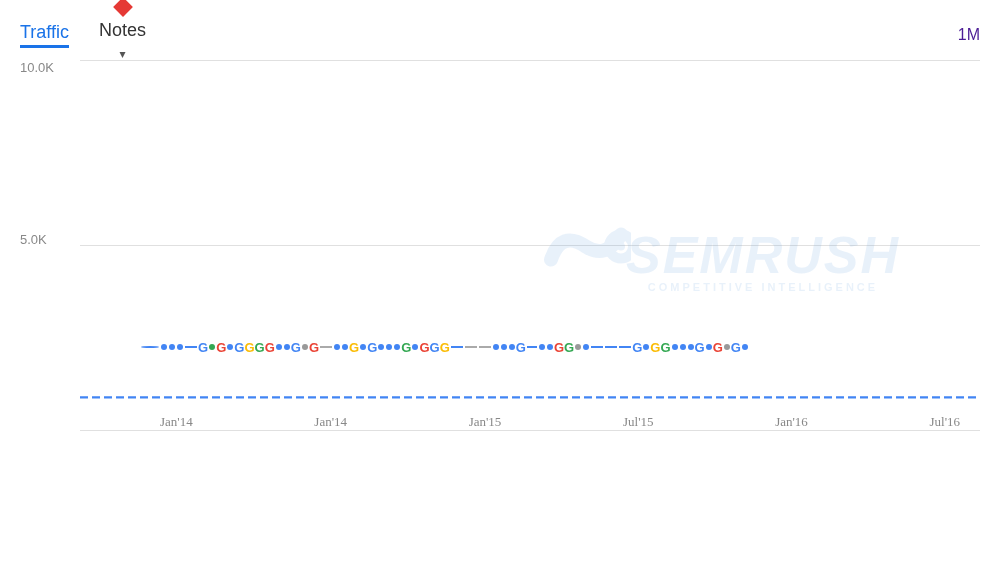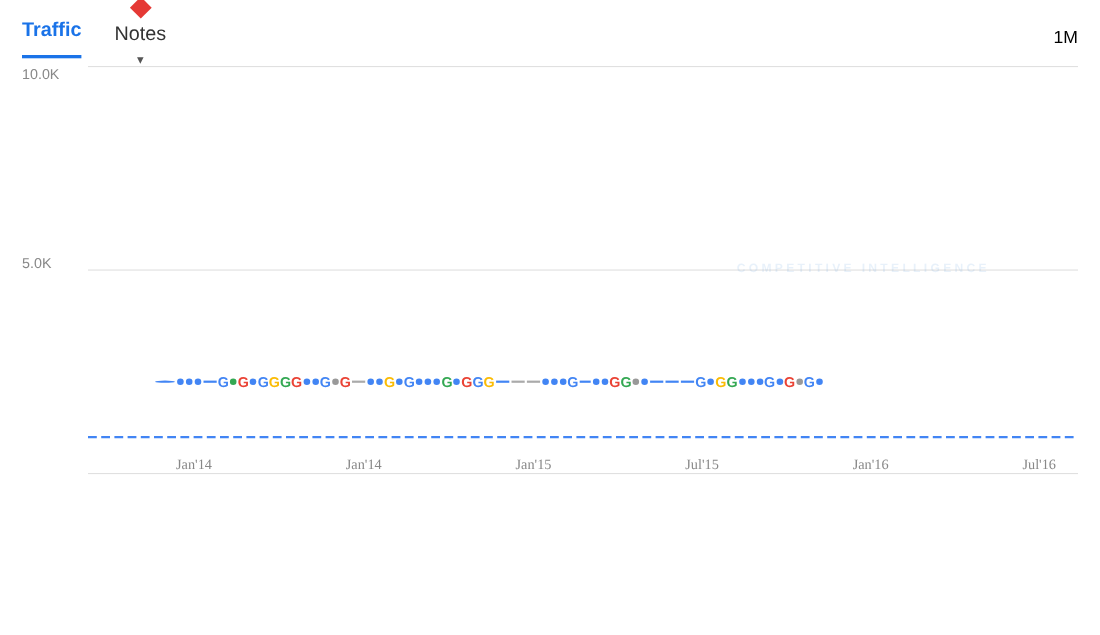--- a/index.html
+++ b/index.html
@@ -17,24 +17,24 @@
     .tabs-bar {
       display: flex;
       align-items: center;
       padding: 10px 20px 0 20px;
       position: relative;
       height: 60px;
     }
 
     .tab {
       font-size: 18px;
-      font-weight: 700;
+      font-weight: 400;
       color: #333;
       margin-right: 30px;
-      padding-bottom: 12px;
+      padding-bottom: 2px;
       cursor: pointer;
       text-decoration: none;
     }
 
     .tab.active {
       color: #1a73e8;
       border-bottom: 3px solid #1a73e8;
     }
 
     .tab-notes {
@@ -60,21 +60,21 @@
     .chevron-down {
       display: inline-block;
       font-size: 12px;
       color: #555;
     }
 
     .right-label {
       margin-left: auto;
       font-size: 16px;
       font-weight: 500;
-      color: #000000;
+      color: #4c1d95;
     }
 
     
     .chart-area {
       position: relative;
       margin: 0 20px;
       height: 430px;
     }
 
     .y-axis-labels {
@@ -229,20 +229,29 @@
     <span class="y-label"></span>
   </div>
 
   <div class="chart-inner">
 
     <div class="grid-line" style="top: 0%;"></div>
     <div class="grid-line" style="top: 50%;"></div>
     <div class="grid-line" style="top: 100%;"></div>
 
     <div class="watermark">
+      <div style="display:flex; align-items:center; position:relative;">
+
+        <svg width="90" height="55" viewBox="0 0 90 55" style="position:absolute; left:-85px; top:-5px; opacity:1;">
+          <path d="M10,40 Q20,10 45,27 Q65,40 80,15" stroke="#4a90d9" stroke-width="14" fill="none" stroke-linecap="round"></path>
+          <circle cx="80" cy="27" r="12" fill="none" stroke="#4a90d9" stroke-width="10"></circle>
+          <circle cx="80" cy="27" r="4" fill="#4a90d9"></circle>
+        </svg>
+        <span class="watermark-logo">SEMRUSH</span>
+      </div>
       <span class="watermark-sub">COMPETITIVE INTELLIGENCE</span>
     </div>
 
     <svg width="100%" height="100%" style="position:absolute; top:0; left:0;" preserveAspectRatio="none" viewBox="0 0 900 340">
 
       <polyline points="0,310 900,310" fill="none" stroke="#4285F4" stroke-width="2" stroke-dasharray="8,4"></polyline>
     </svg>
 
     <div class="google-row">
 

